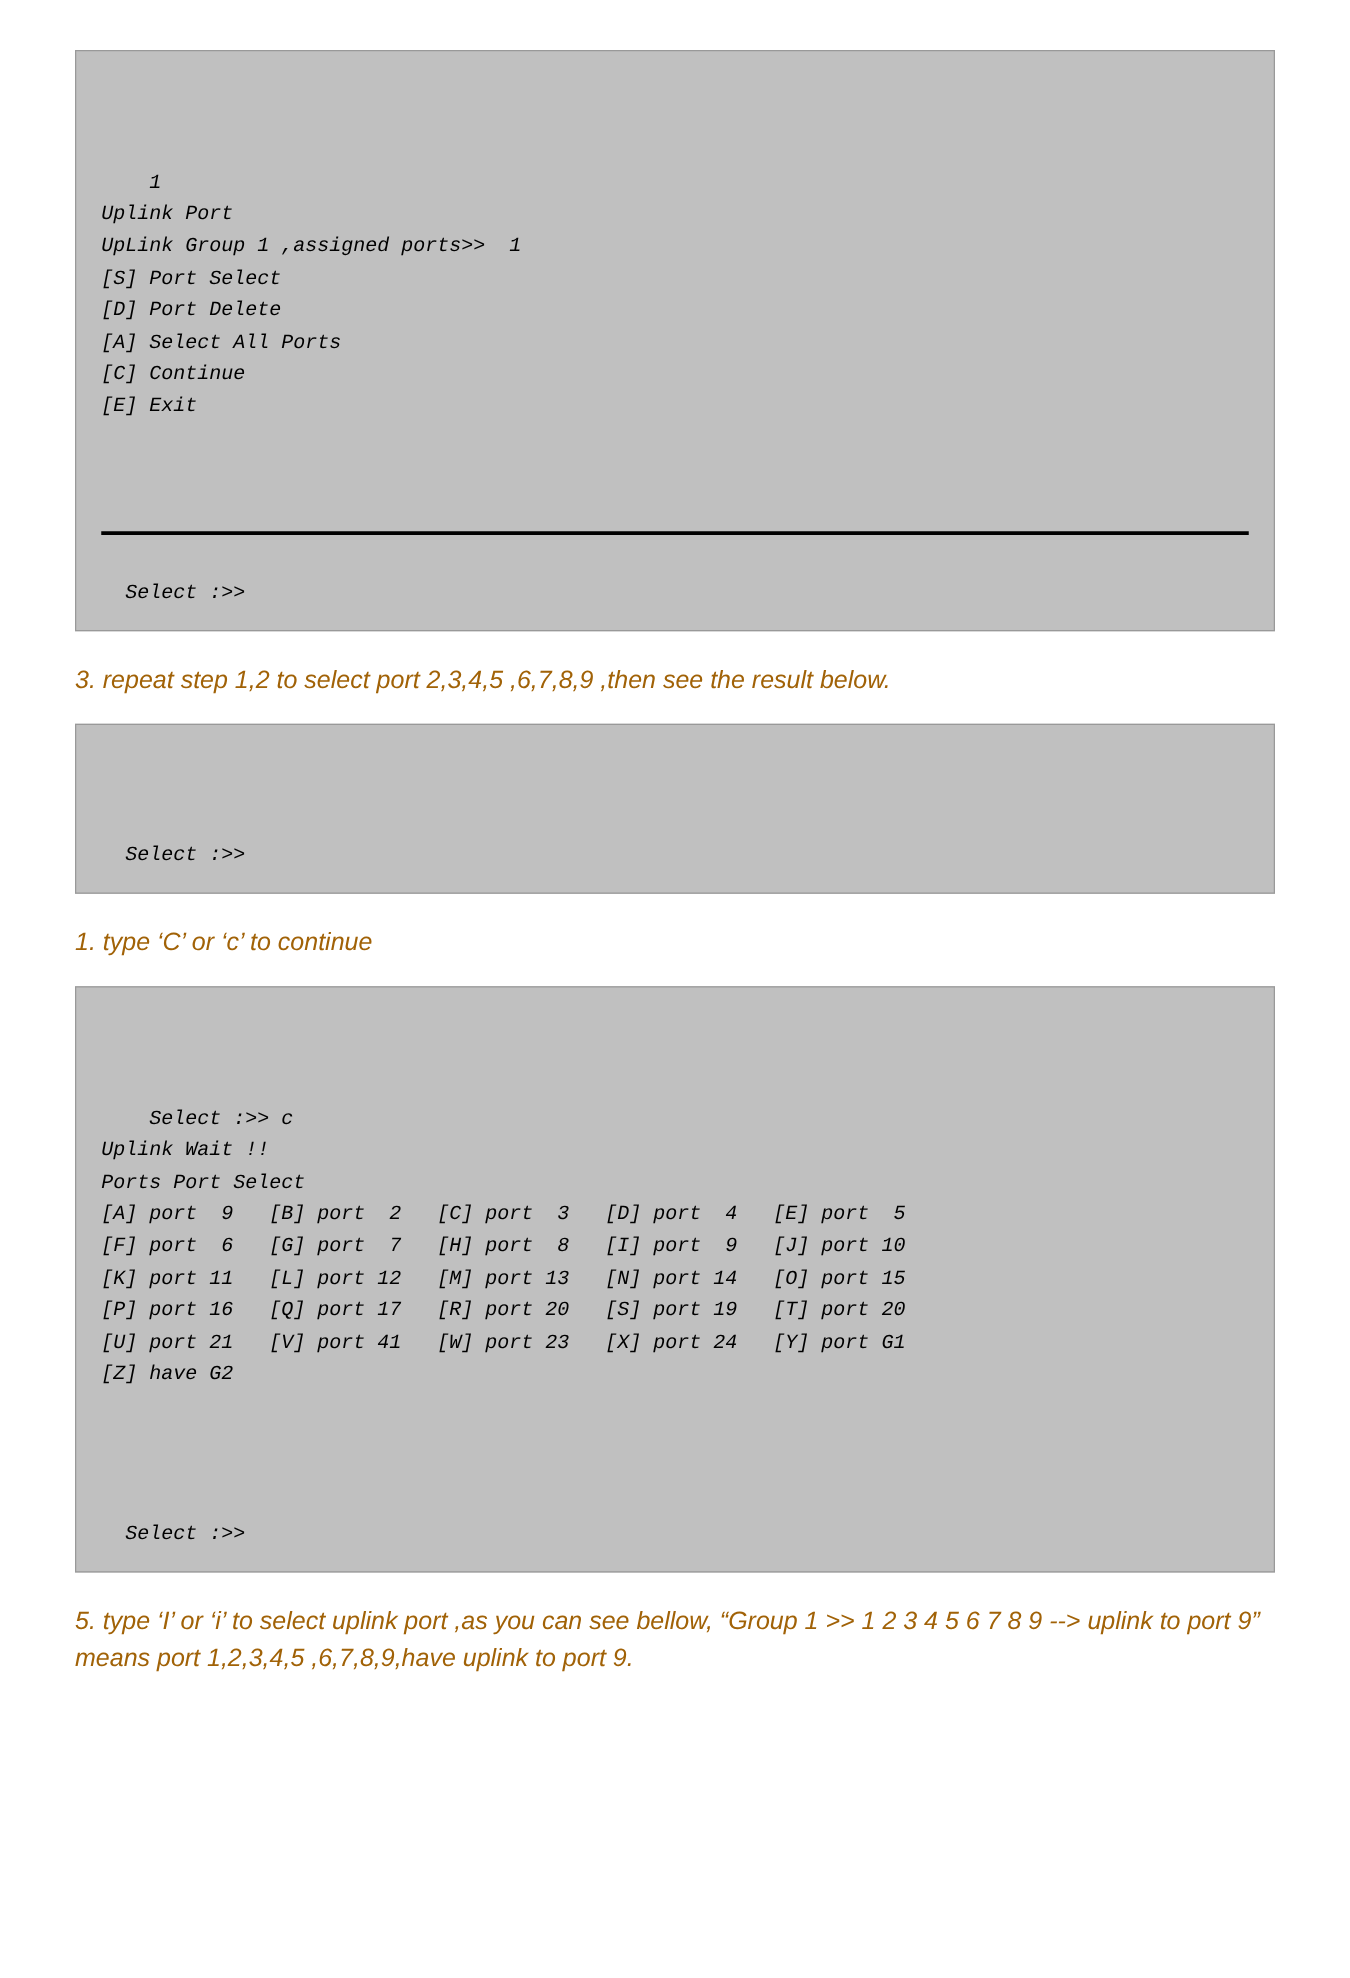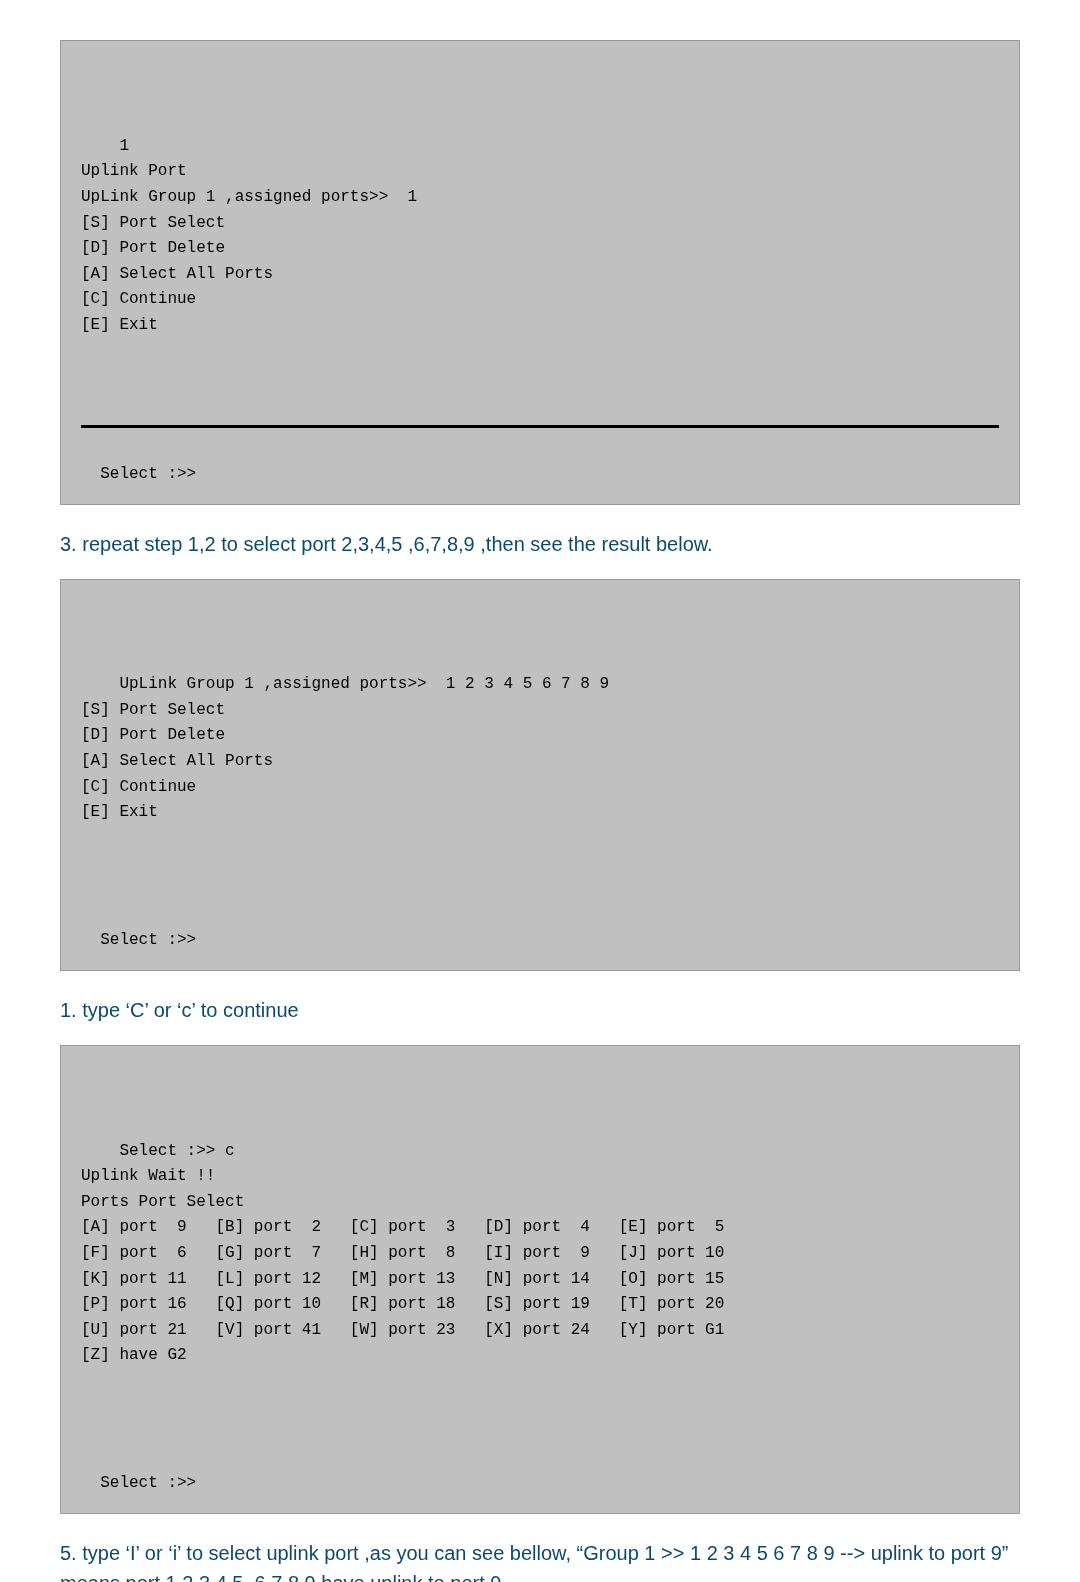--- a/index.html
+++ b/index.html
@@ -1,18 +1,19 @@
 <!DOCTYPE html>
 <html><head>
   <meta charset="utf-8">
   <style>
     * {
       box-sizing: border-box;
       margin: 0;
       padding: 0;
+      font-style: italic;
     }
 
     body {
       background: #ffffff;
       font-family: Arial, sans-serif;
       font-size: 18px;
       color: #000000;
       width: 1080px;
       min-height: 1582px;
       padding: 40px 60px;
@@ -33,21 +34,21 @@
       border: none;
       border-top: 3px solid #000;
       margin: 10px 0 8px 0;
     }
 
     .prose {
       font-family: Arial, sans-serif;
       font-size: 20px;
       line-height: 1.5;
       margin-bottom: 20px;
-      color: #0c4a6e;
+      color: #a16207;
     }
   </style>
 </head>
 <body>
 
 <div class="code-block">
   <div>
     <span>1</span>
 <span>Uplink Port</span>
 <span>UpLink Group 1 ,assigned ports&gt;&gt;  1</span>
@@ -57,43 +58,35 @@
 <span>[C] Continue</span>
 <span>[E] Exit</span>
   </div>
   <hr class="divider">
   <span>Select :&gt;&gt;</span>
 </div>
 
 <p class="prose">3. repeat step 1,2 to select port 2,3,4,5 ,6,7,8,9 ,then see the result below.</p>
 
 <div class="code-block">
-  <div>
-    <span>UpLink Group 1 ,assigned ports&gt;&gt;  1 2 3 4 5 6 7 8 9</span>
-<span>[S] Port Select</span>
-<span>[D] Port Delete</span>
-<span>[A] Select All Ports</span>
-<span>[C] Continue</span>
-<span>[E] Exit</span>
-  </div>
   <br>
   <span>Select :&gt;&gt;</span>
 </div>
 
 <p class="prose">1. type ‘C’ or ‘c’ to continue</p>
 
 <div class="code-block">
   <div>
     <span>Select :&gt;&gt; c</span>
 <span>Uplink Wait !!</span>
 <span>Ports Port Select</span>
 <span>[A] port  9   [B] port  2   [C] port  3   [D] port  4   [E] port  5</span>
 <span>[F] port  6   [G] port  7   [H] port  8   [I] port  9   [J] port 10</span>
 <span>[K] port 11   [L] port 12   [M] port 13   [N] port 14   [O] port 15</span>
-<span>[P] port 16   [Q] port 10   [R] port 18   [S] port 19   [T] port 20</span>
+<span>[P] port 16   [Q] port 17   [R] port 20   [S] port 19   [T] port 20</span>
 <span>[U] port 21   [V] port 41   [W] port 23   [X] port 24   [Y] port G1</span>
 <span>[Z] have G2</span>
   </div>
   <br>
   <span>Select :&gt;&gt;</span>
 </div>
 
 <p class="prose">5. type ‘I’ or ‘i’ to select uplink port ,as you can see bellow, “Group 1 &gt;&gt; 1 2 3 4 5 6 7 8 9 --&gt; uplink to port 9” means port 1,2,3,4,5 ,6,7,8,9,have uplink to port 9.</p>
 
 </body></html>

